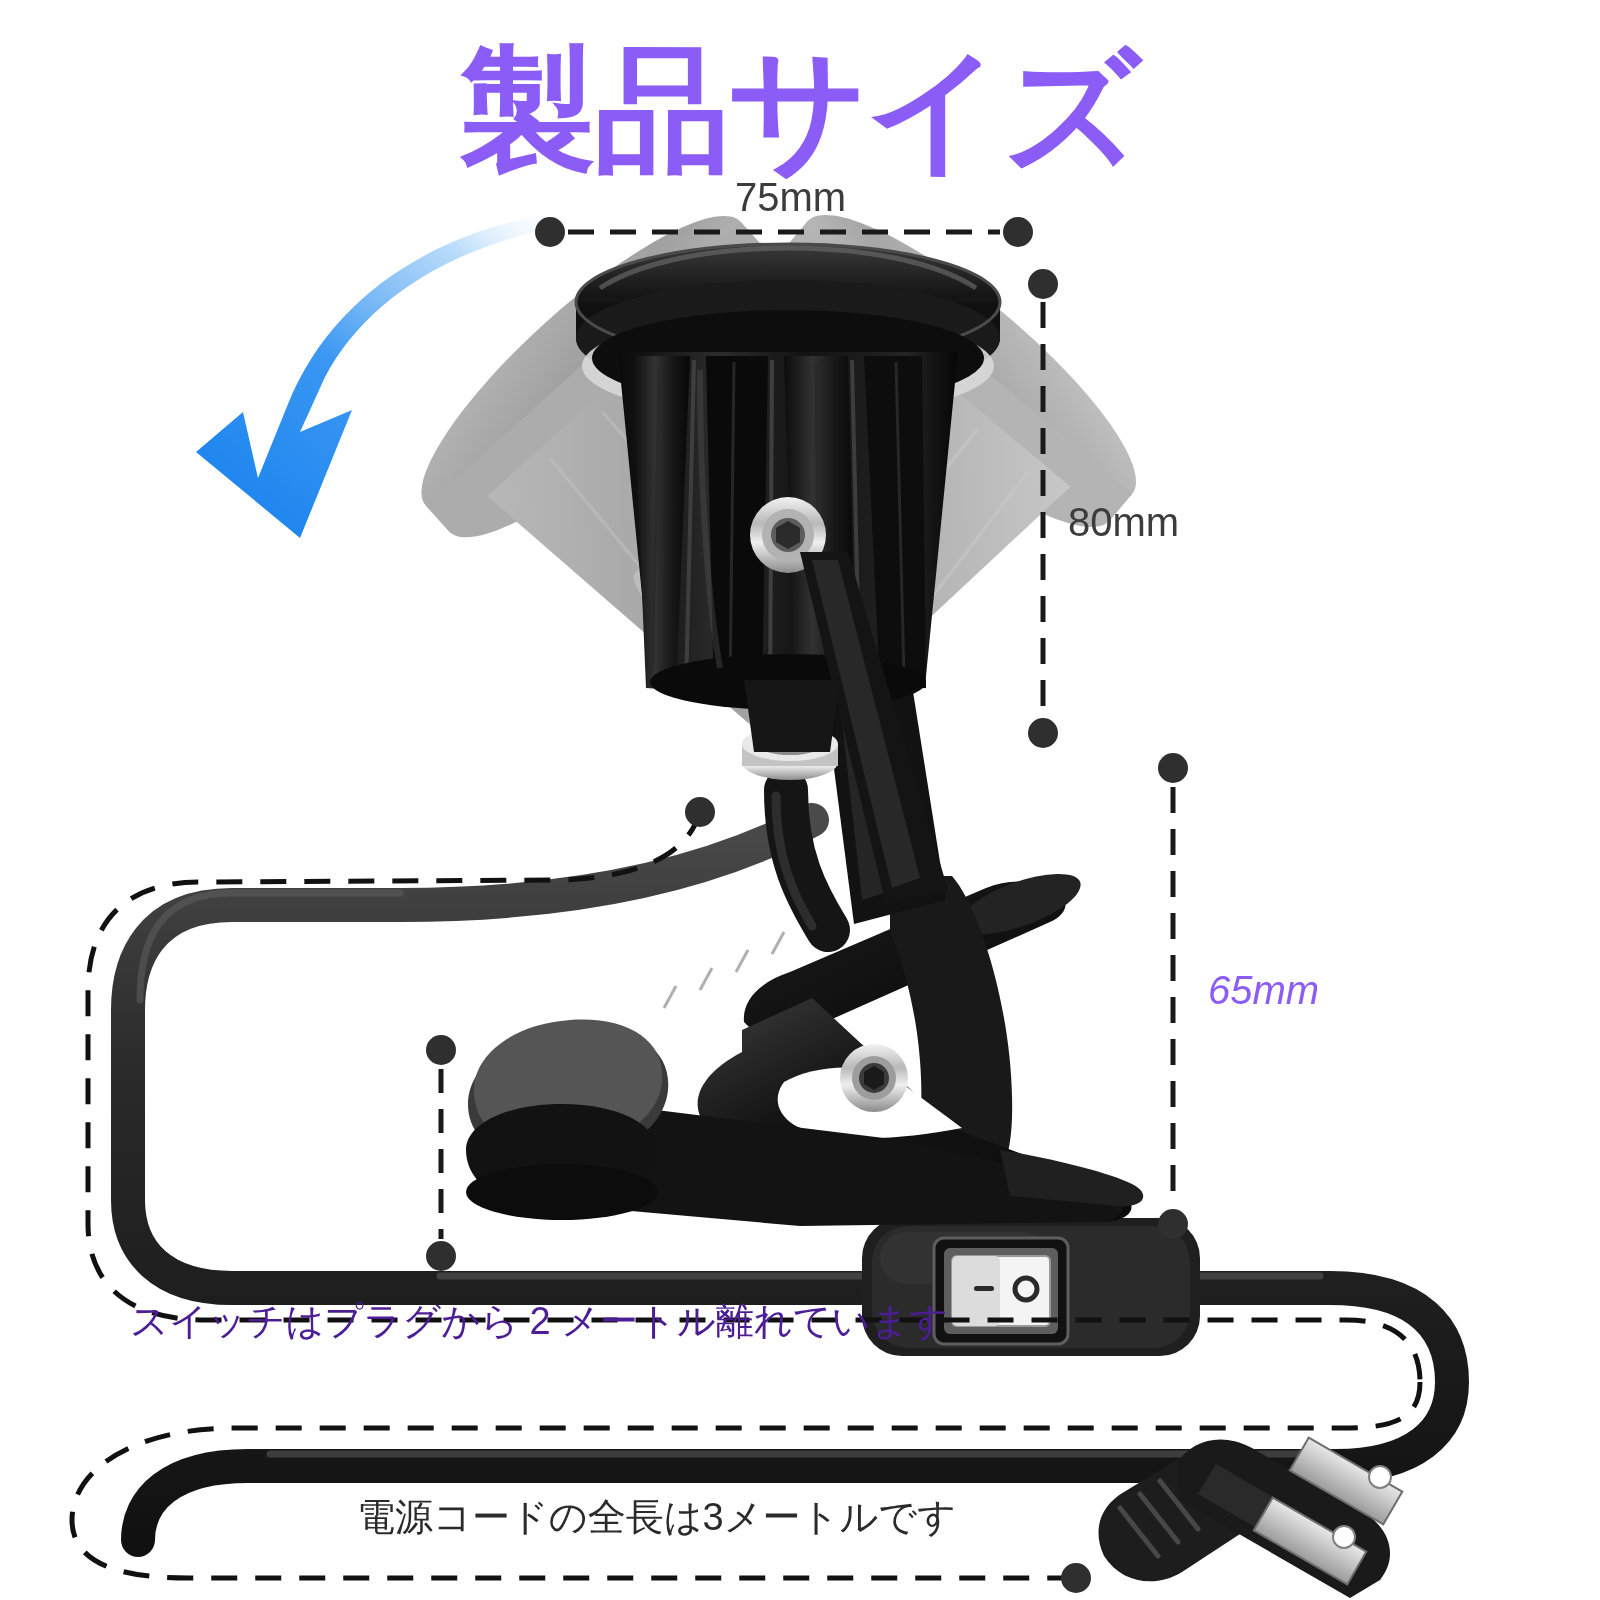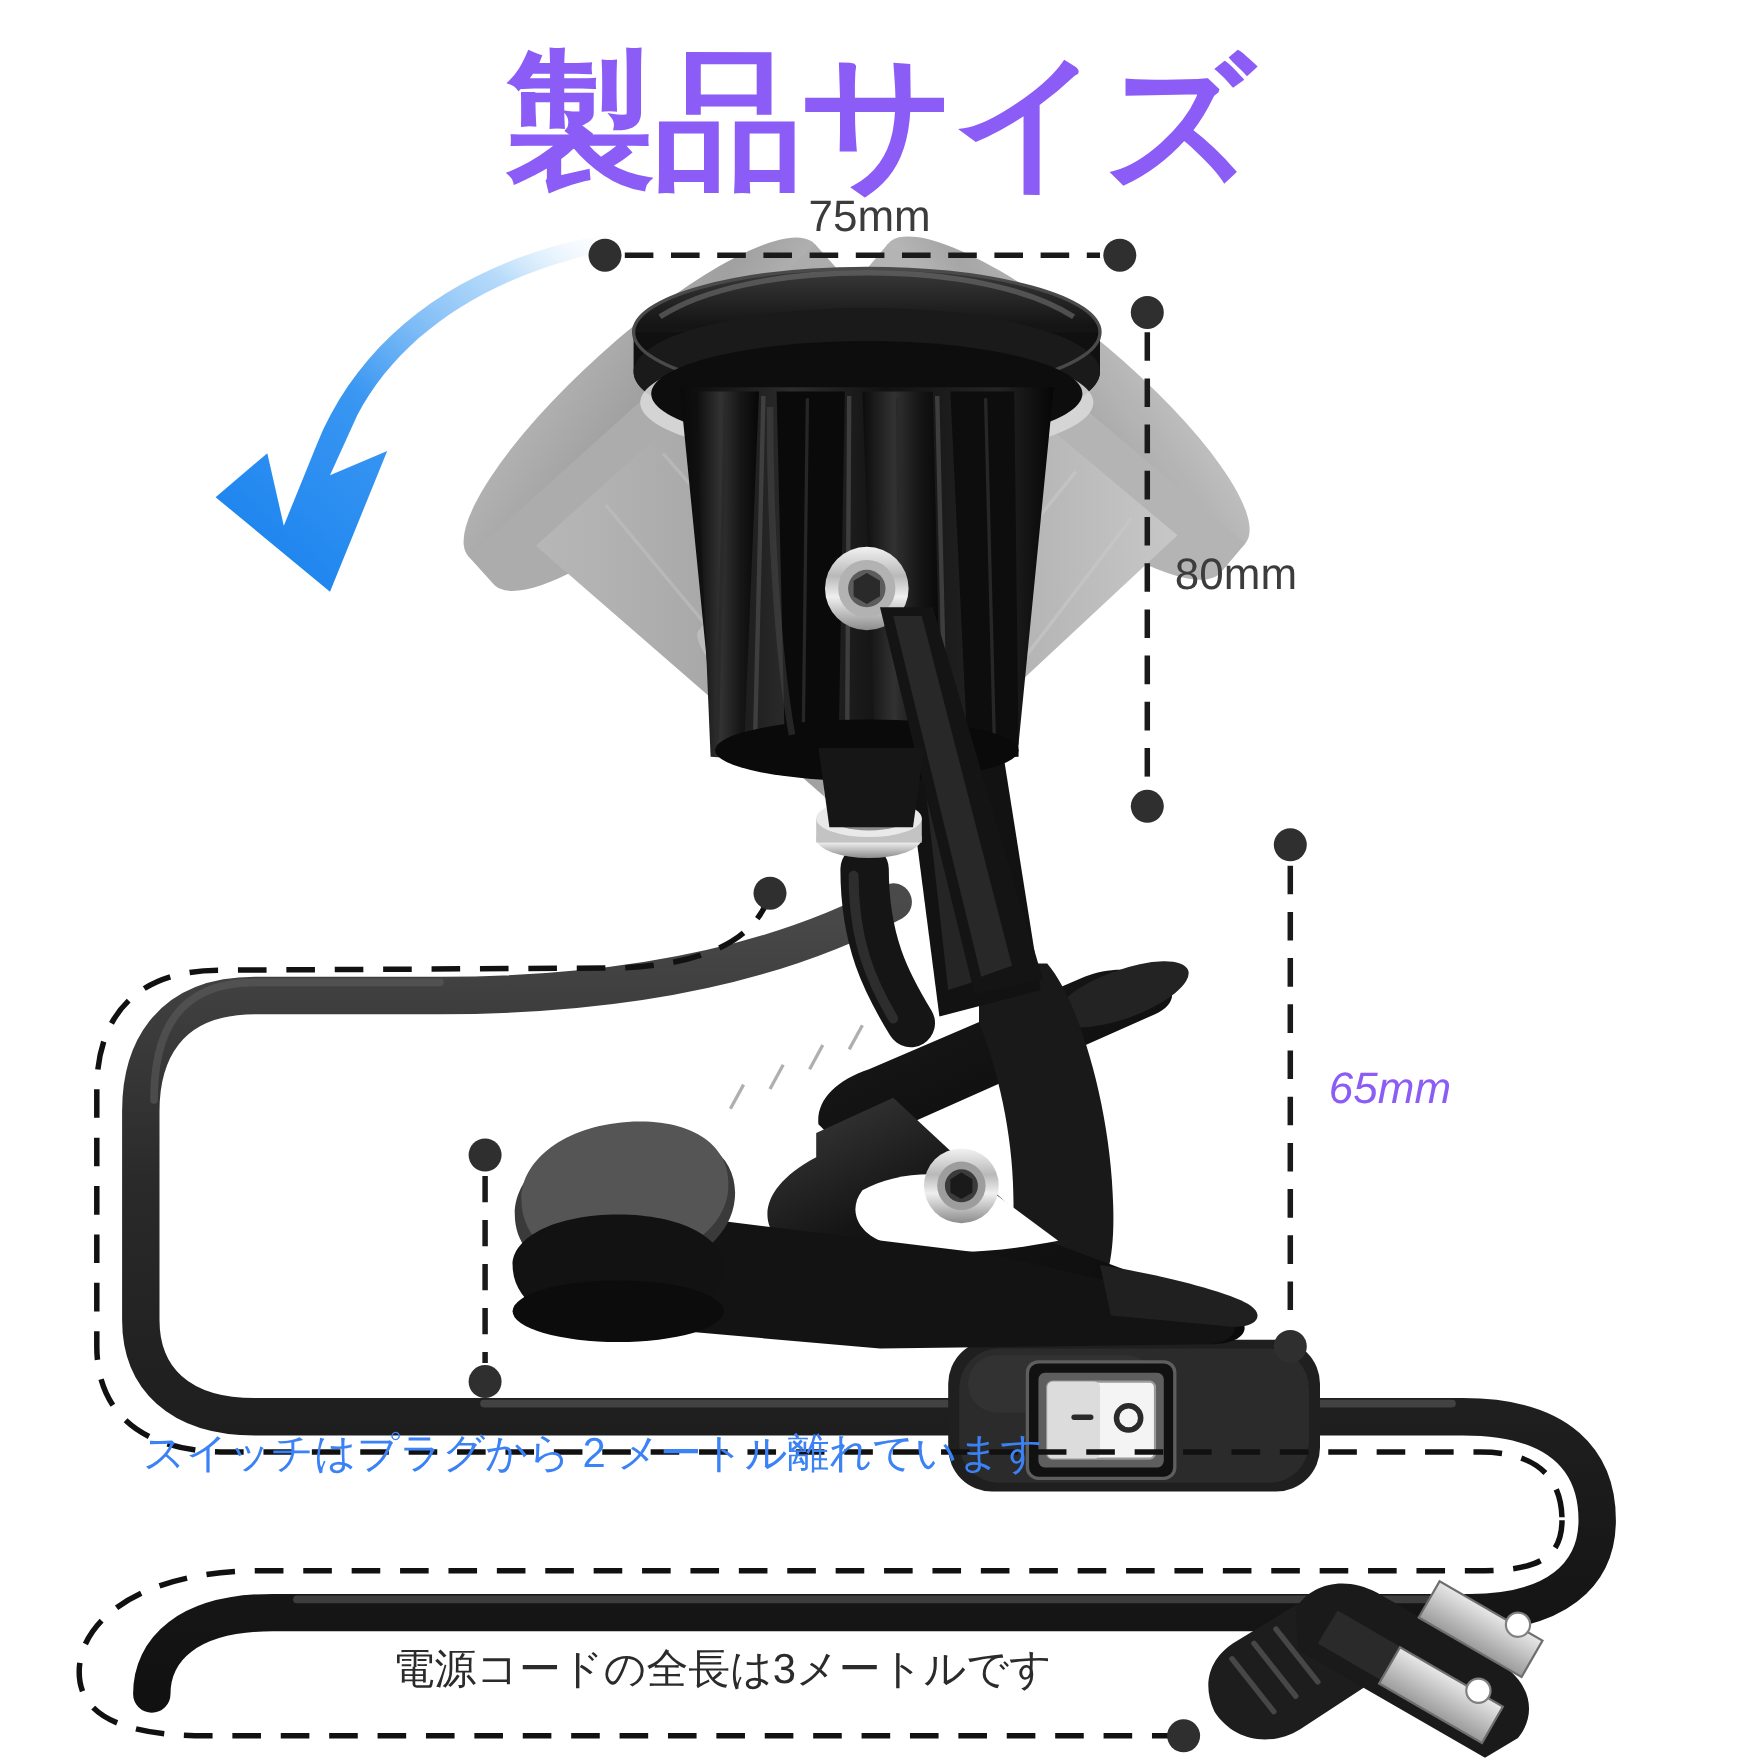--- a/index.html
+++ b/index.html
@@ -12,21 +12,21 @@
 
   #title{
     left:0;top:4px;width:1600px;text-align:center;
     font-size:136px;line-height:1.15;font-weight:700;
     color:#8b5cf6;letter-spacing:-2px;margin-top:28px;
   }
   #lbl-75  {left:735px; top:175px; font-size:40px;color:#3c3c3c;font-weight:400;text-align:center;}
   #lbl-80  {left:1068px;top:500px; font-size:40px;color:#3c3c3c;font-weight:400;text-align:right;}
   #lbl-65  {left:1208px;top:968px; font-size:40px;color:#8b5cf6;font-weight:400;font-style:italic;}
   #lbl-clip{left:176px; top:1062px;font-size:37px;color:#2b2b2b;line-height:1.35;}
-  #lbl-sw  {left:130px; top:1296px;font-size:38px;color:#3b82f6;}
+  #lbl-sw  {left:130px; top:1296px;font-size:38px;color:#4c1d95;}
   #lbl-cord{left:357px; top:1448px;font-size:38px;color:#2b2b2b;margin-top:44px;}
 </style>
 </head>
 <body>
 
 <div id="stage">
 
   <svg id="art" viewBox="0 0 1600 1600" xmlns="http://www.w3.org/2000/svg">
     <defs>
       <linearGradient id="gArrow" x1="1" y1="0" x2="0" y2="1">

